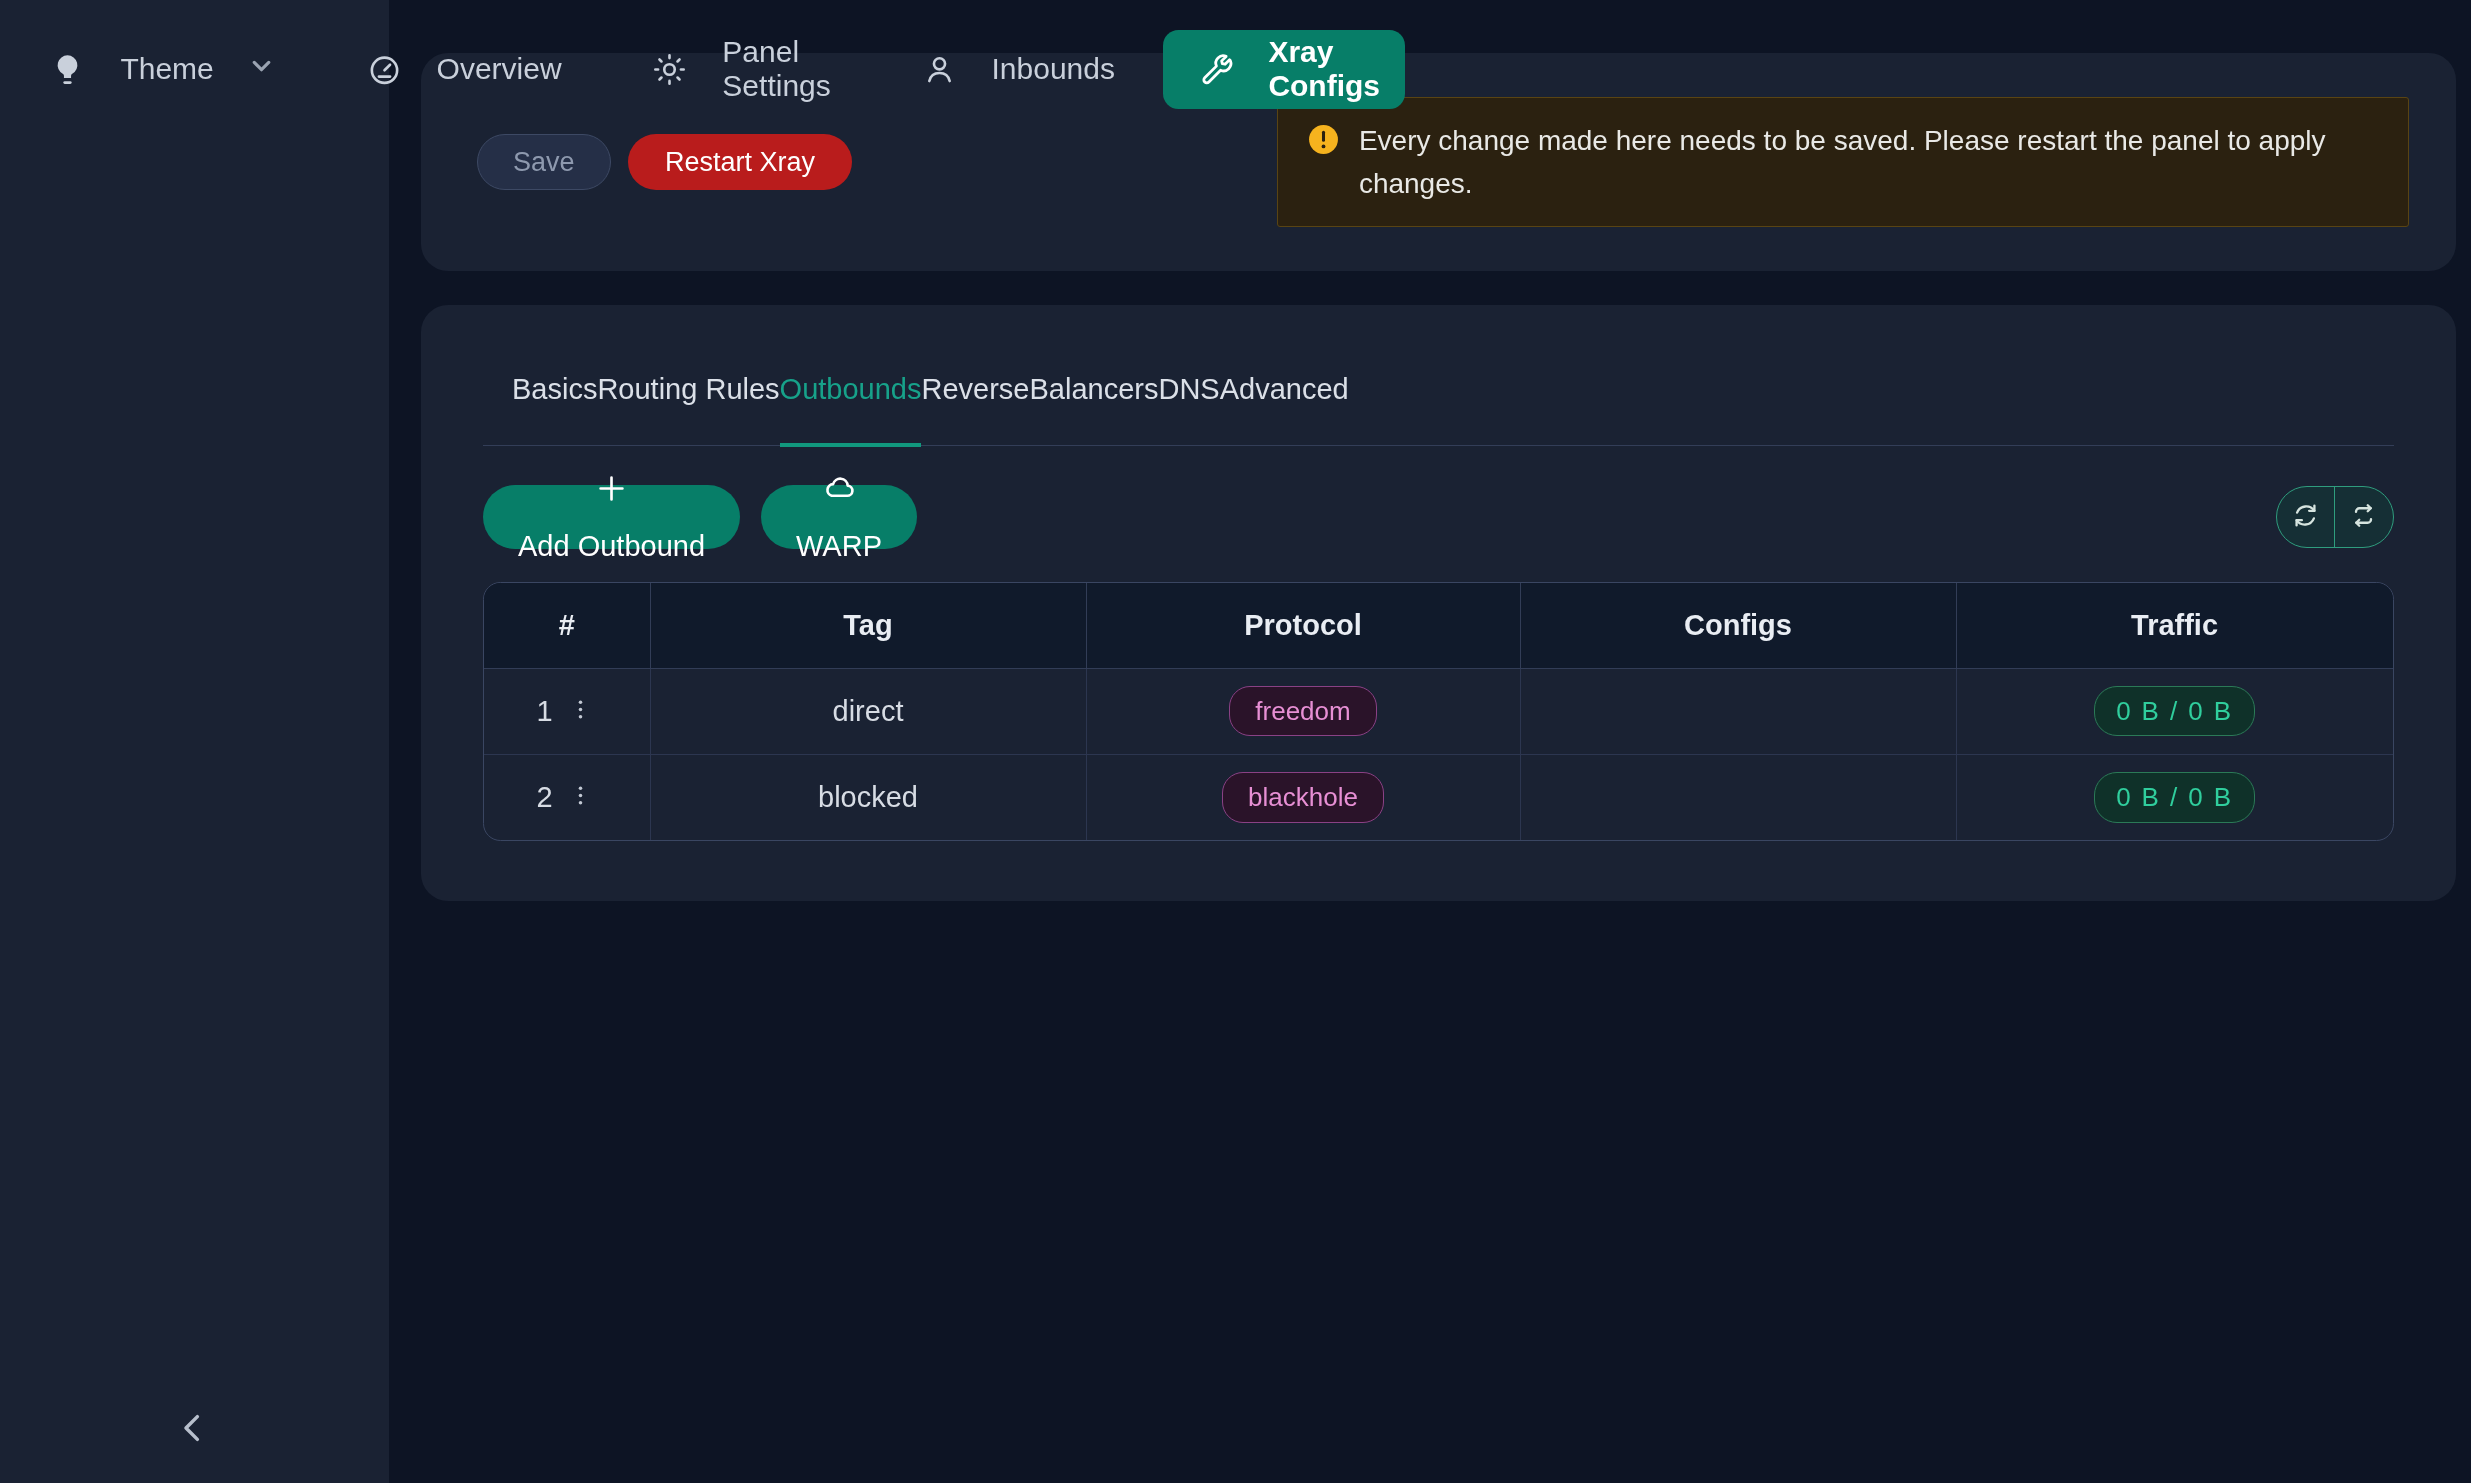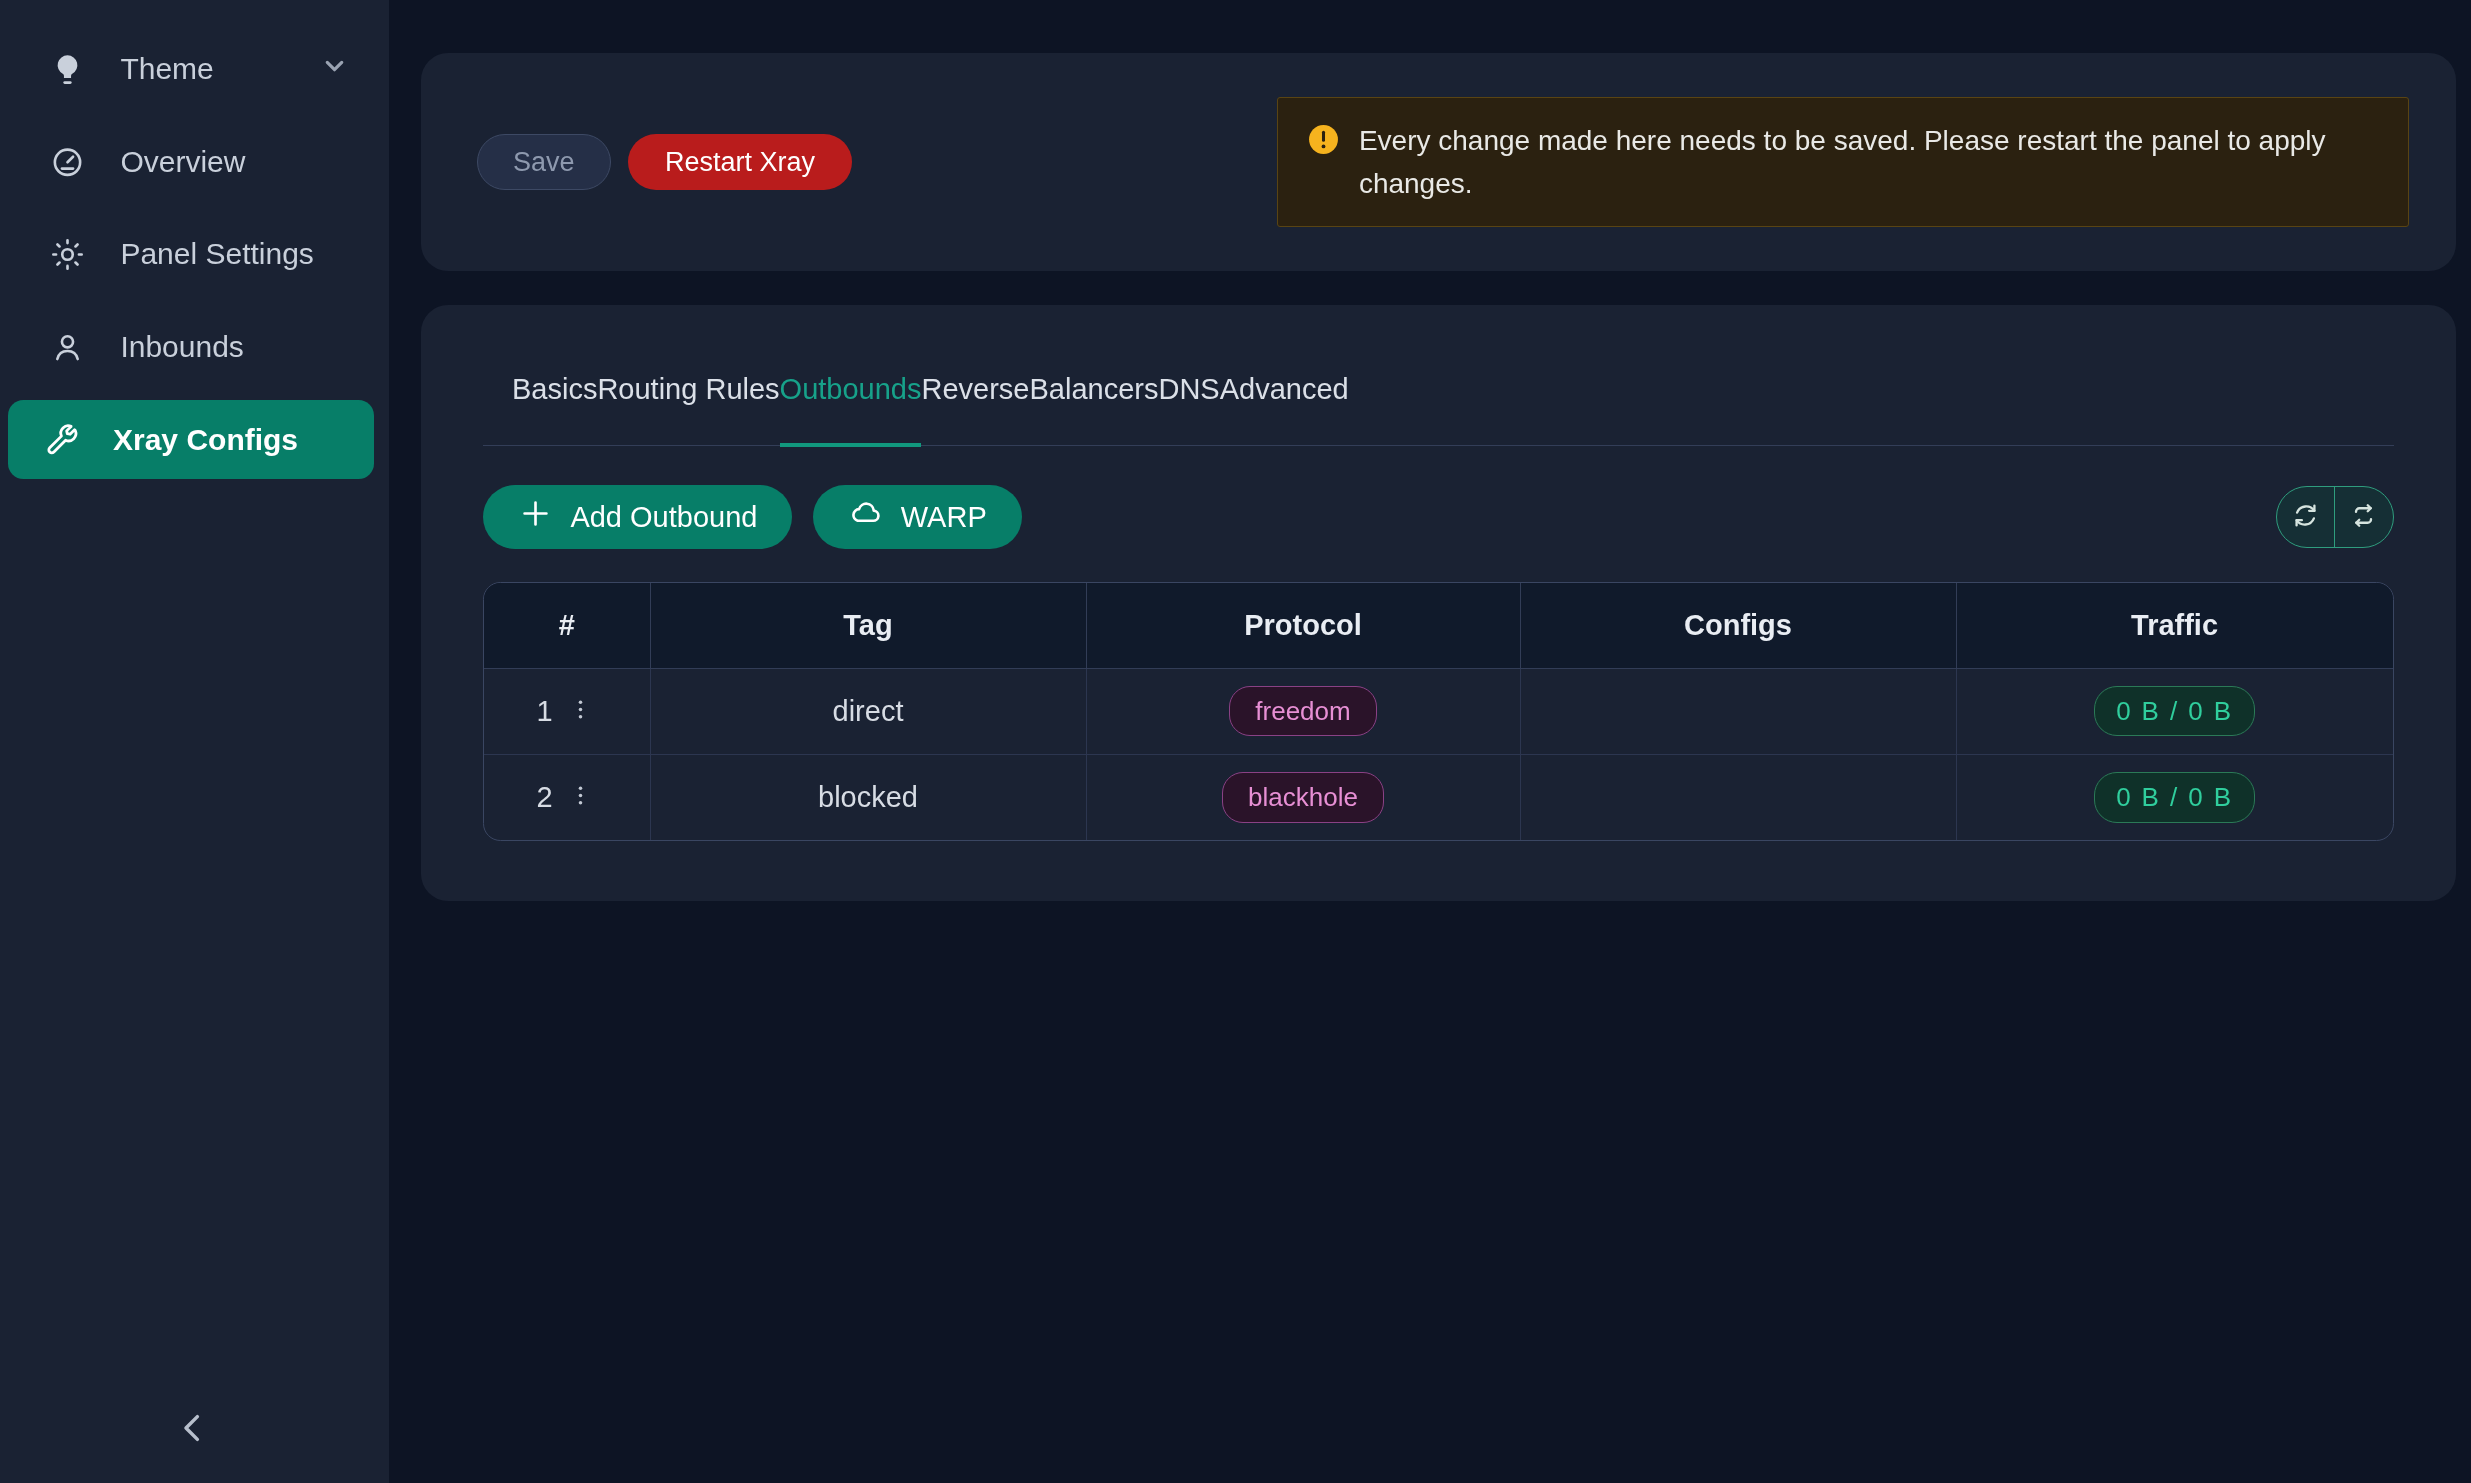--- a/index.html
+++ b/index.html
@@ -10,21 +10,21 @@
     color:#d7dce4;
     display:flex;
     overflow:hidden;
   }
   
   .sidebar {
     width:389px; flex-shrink:0;
     background:#1a2233;
     position:relative;
     padding-top:23px;
-    display:flex; flex-direction:column;
+    display:flex; flex-direction:row;
   }
   .side-item {
     height:79px; margin:6.8px 15.4px;
     border-radius:15.4px;
     display:flex; align-items:center;
     padding:0 25px 0 33px;
     gap:33px;
     color:#c9d0db; font-size:30px;
     cursor:pointer;
   }
@@ -92,20 +92,21 @@
     margin-bottom:-1.9px;
   }
   .actions-row {
     margin:39px 62px 0;
     display:flex; align-items:center;
   }
   .btn-teal {
     height:64px; padding:0 35px; border-radius:32px;
     background:#077e68; color:#ffffff; font-size:29px;
     gap:17.4px;
+    flex-direction:column;
   }
   .btn-teal svg { width:35px; height:35px; stroke:#ffffff; }
   .btn-warp { margin-left:21px; }
   .refresh-group {
     margin-left:auto;
     height:62px; border:1.9px solid #2f9d7e; border-radius:31px;
     background:rgba(12,68,58,0.38);
     display:flex; overflow:hidden;
   }
   .refresh-half {

